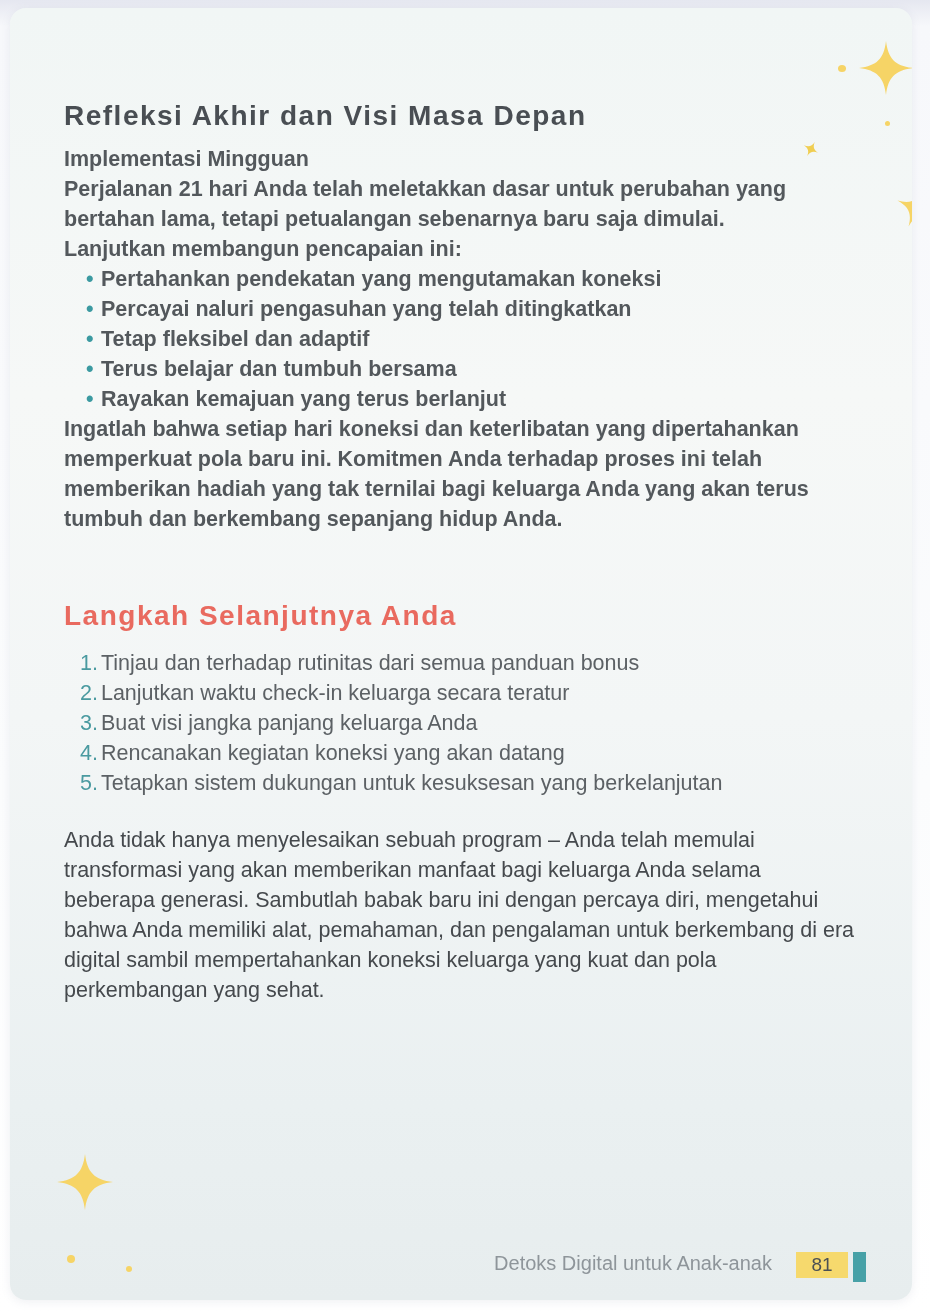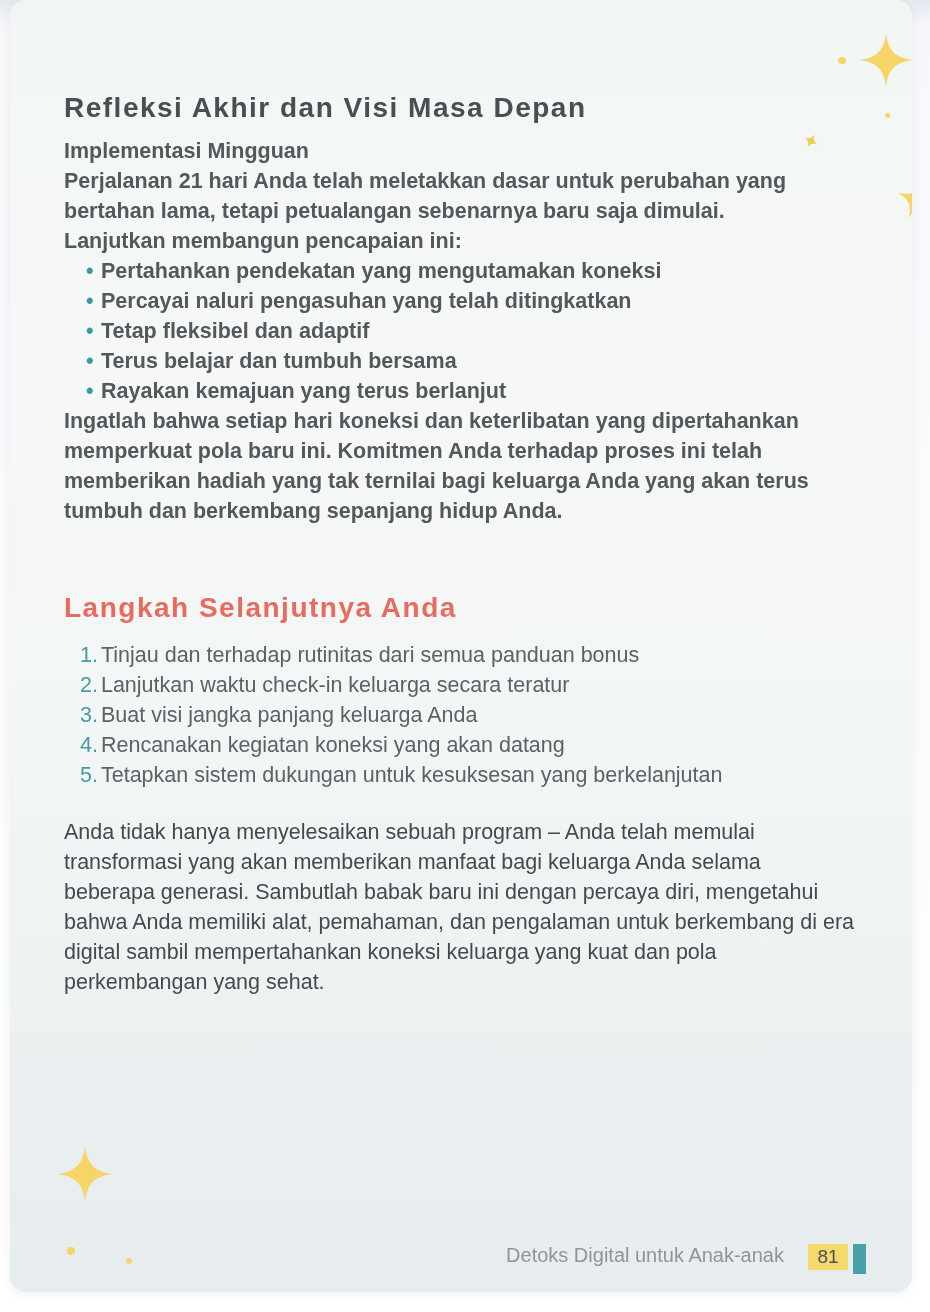--- a/index.html
+++ b/index.html
@@ -5,21 +5,21 @@
   * { margin: 0; padding: 0; box-sizing: border-box; }
   html, body { width: 930px; height: 1312px; }
   body {
     font-family: "Liberation Sans", sans-serif;
     background: linear-gradient(180deg, #e5e7f0 0%, #f7f8fb 2%, #fbfcfd 60%, #ffffff 100%);
     position: relative;
     overflow: hidden;
   }
   .page-card {
     position: absolute;
-    left: 10px; top: 0;
+    left: 10px; top: 8px;
     width: 902px; height: 1292px;
     border-radius: 16px;
     background: linear-gradient(180deg, #f1f6f5 0%, #f6f8f7 30%, #f3f6f6 55%, #eaf0f1 85%, #e7edee 100%);
     box-shadow: 0 2px 10px rgba(120,130,160,0.12);
     overflow: hidden;
   }
   .content {
     position: relative;
     padding: 0 56px 0 54px;
     color: #4d5257;
@@ -100,21 +100,21 @@
   }
   .book-title {
     font-size: 20px;
     color: #8e959a;
     margin-right: 24px;
   }
   .page-badge {
     display: inline-flex;
     align-items: center;
     justify-content: center;
-    width: 40px;
+    width: 52px;
     height: 26px;
     background: #f6d96d;
     color: #4b5054;
     font-size: 19px;
     margin-right: 5px;
   }
   .teal-tab {
     display: inline-block;
     width: 13px;
     height: 30px;

